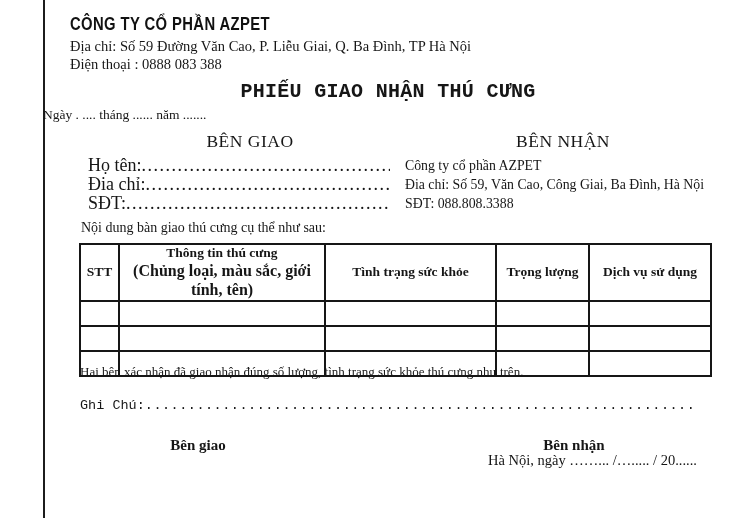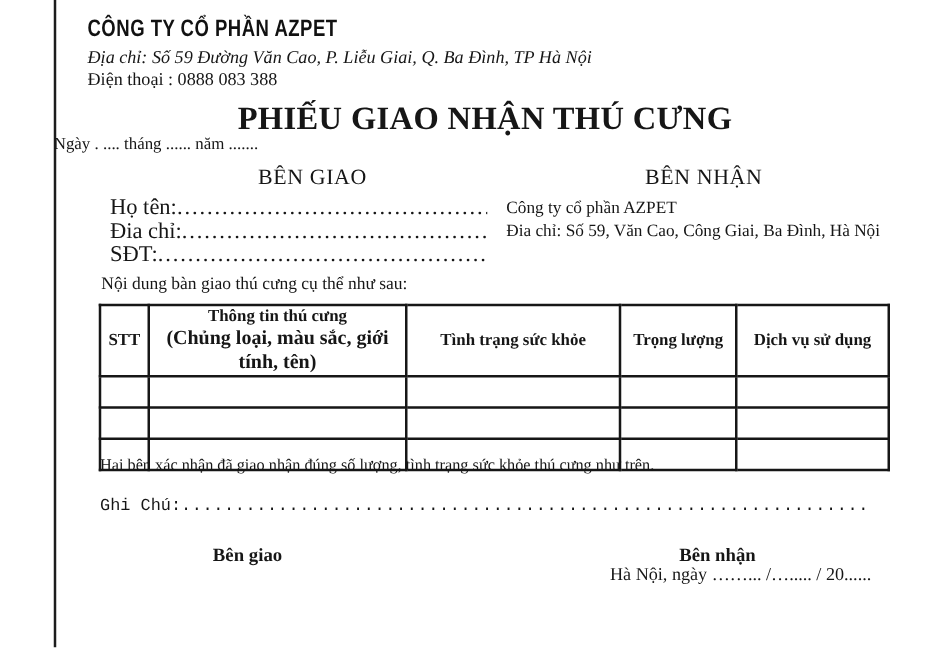--- a/index.html
+++ b/index.html
@@ -10,24 +10,24 @@
   }
   .vline{position:absolute;left:43px;top:0;width:2px;height:518px;background:#1c1c1c;}
 
   .company{position:absolute;left:70px;top:13px;}
   .company-name{
     font-family:"Liberation Sans","DejaVu Sans",sans-serif;font-weight:700;
     font-size:19px;line-height:21px;white-space:nowrap;
     transform:scaleX(0.78);transform-origin:0 50%;letter-spacing:0.5px;color:#111;
   }
   .company-line{font-size:14.5px;line-height:18px;white-space:nowrap;}
-  .company-line.first{margin-top:3px;font-style:italic;}
+  .company-line.first{margin-top:3px;}
 
   .title{position:absolute;left:43px;top:80px;width:690px;text-align:center;
-    font-size:26px;font-weight:700;letter-spacing:0.3px;}
+    font-size:20px;font-weight:700;letter-spacing:0.3px;font-family:Liberation Mono, monospace;}
   .dateline{position:absolute;left:43px;top:107px;width:690px;text-align:left;font-size:13.5px;}
 
   .heading{position:absolute;top:131px;width:300px;text-align:center;font-size:17.5px;letter-spacing:0.5px;}
   .heading.giao{left:100px;}
   .heading.nhan{left:413px;}
 
   .giver-fields{position:absolute;left:88px;top:156px;width:302px;font-size:18px;}
   .field-row{height:19px;line-height:19px;white-space:nowrap;overflow:hidden;display:flex;}
   .field-row .lbl{flex:0 0 auto;}
   .field-row .dots{flex:1 1 auto;overflow:hidden;letter-spacing:1.5px;}
@@ -83,20 +83,21 @@
     </div>
     <div class="field-row">
       <span class="lbl">SĐT: </span>
       <span class="dots">......................................................................</span>
     </div>
   </div>
 
   <div class="receiver-lines">
     <div>Công ty cổ phần AZPET</div>
     <div>Đia chỉ: Số 59, Văn Cao, Công Giai, Ba Đình, Hà Nội</div>
+    <div>SĐT: 088.808.3388</div>
   </div>
 
   <div class="table-intro">Nội dung bàn giao thú cưng cụ thể như sau:</div>
 
   <table class="pet">
     <colgroup>
       <col style="width:39px">
         <col style="width:206px">
         <col style="width:171px">
         <col style="width:93px">

